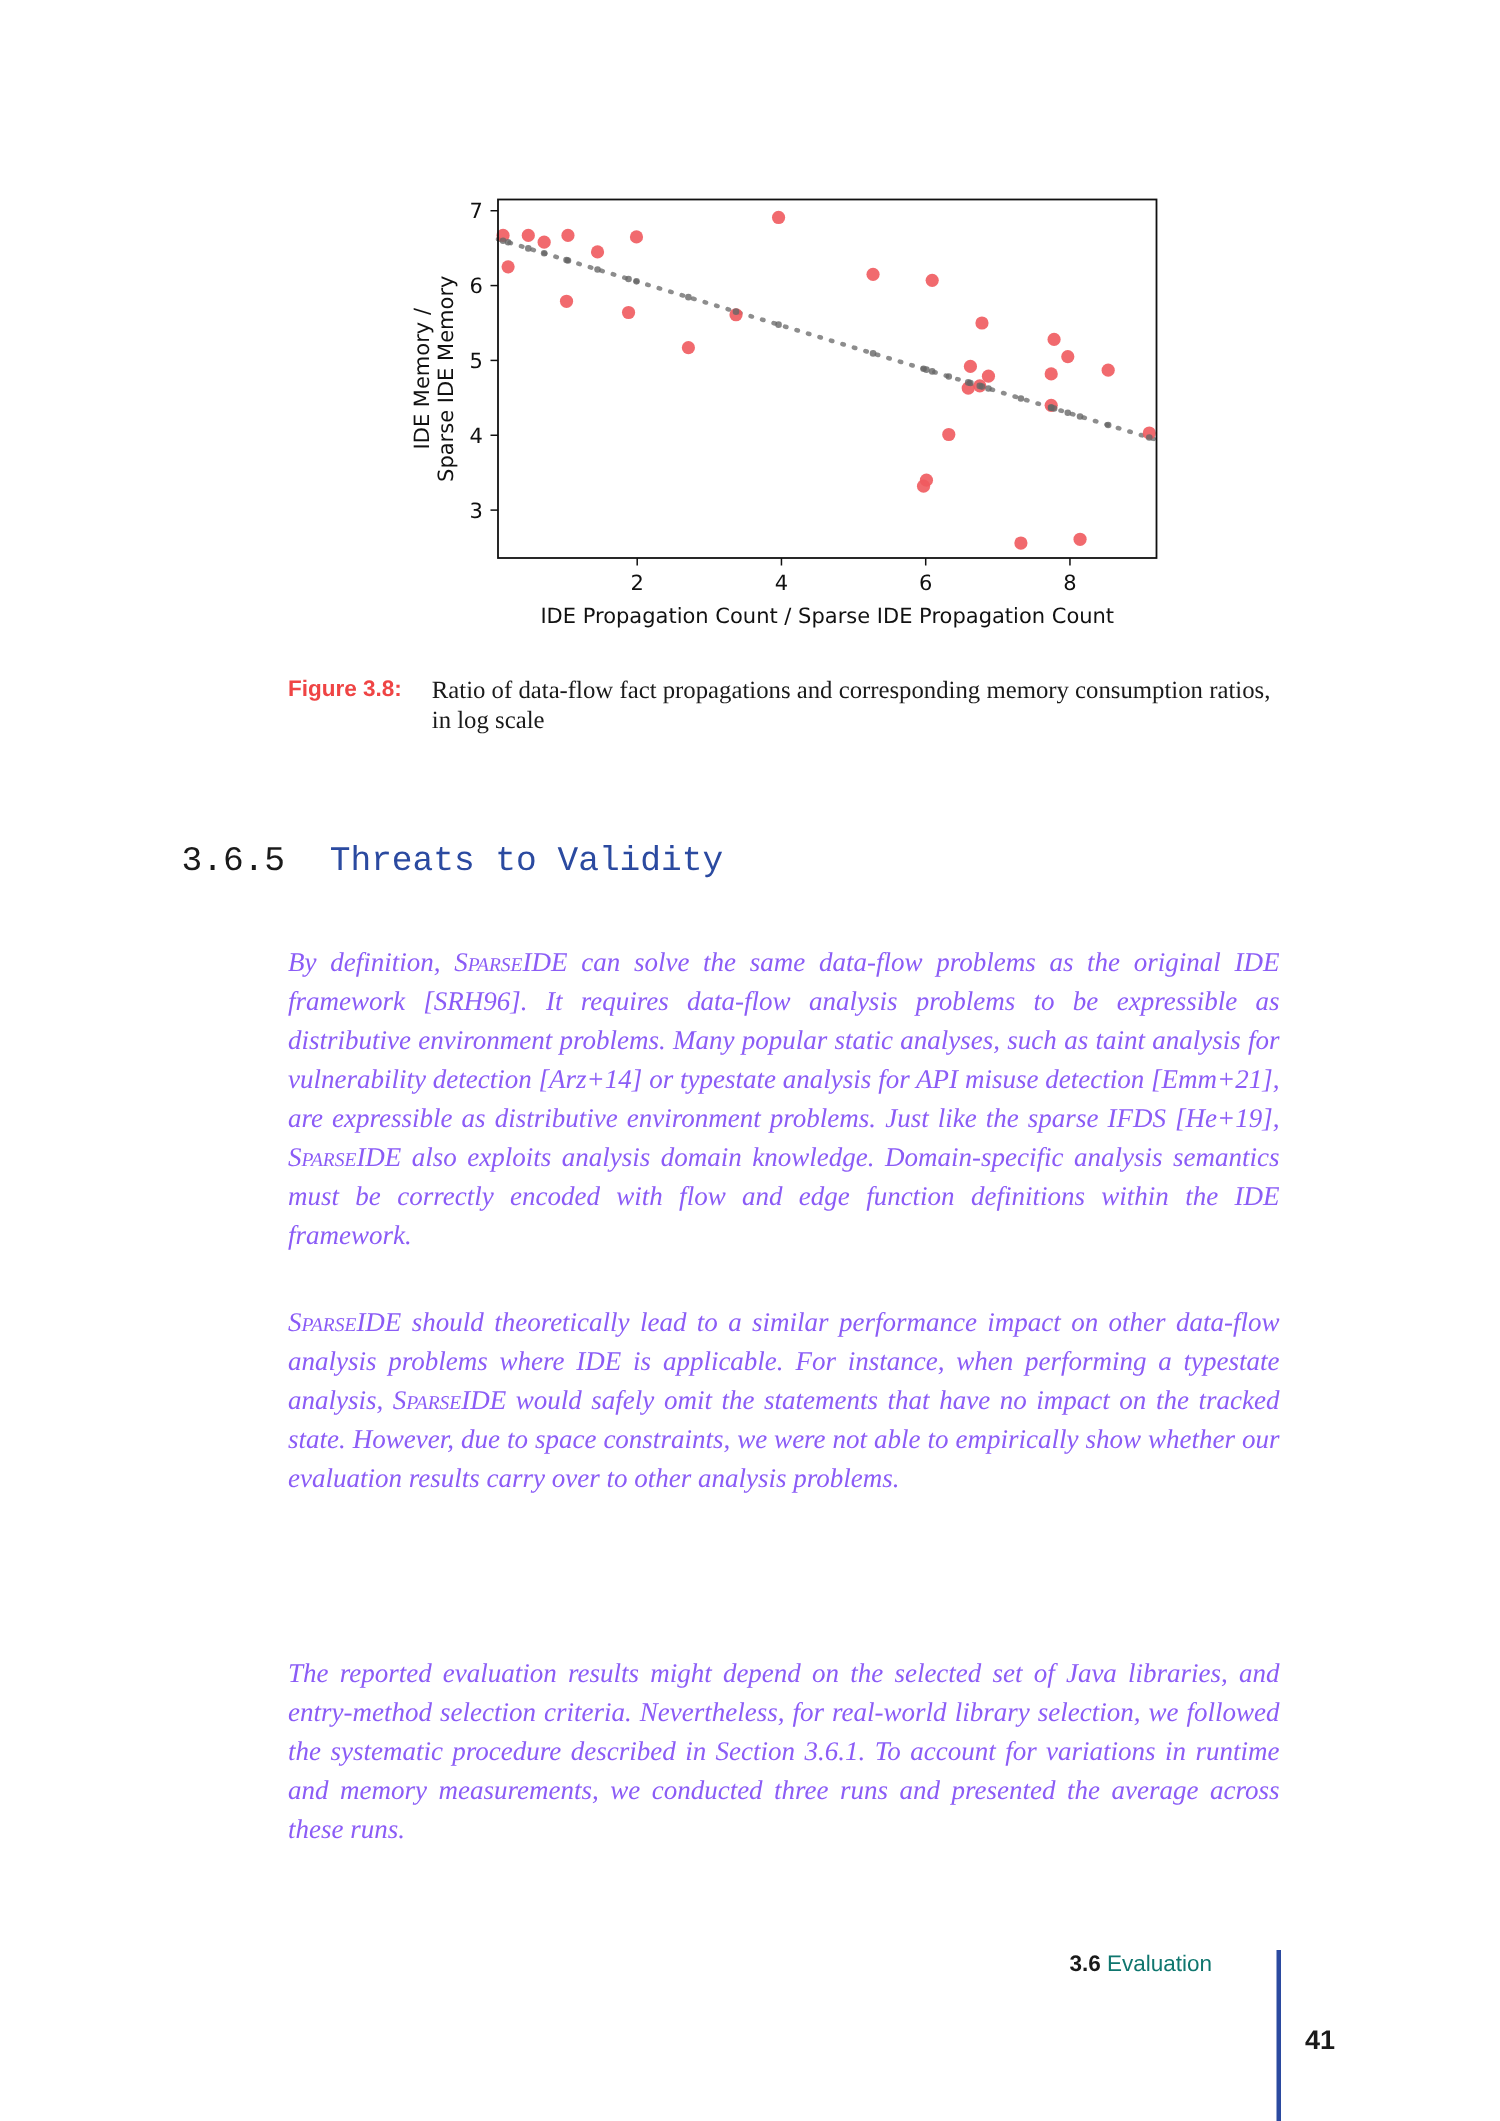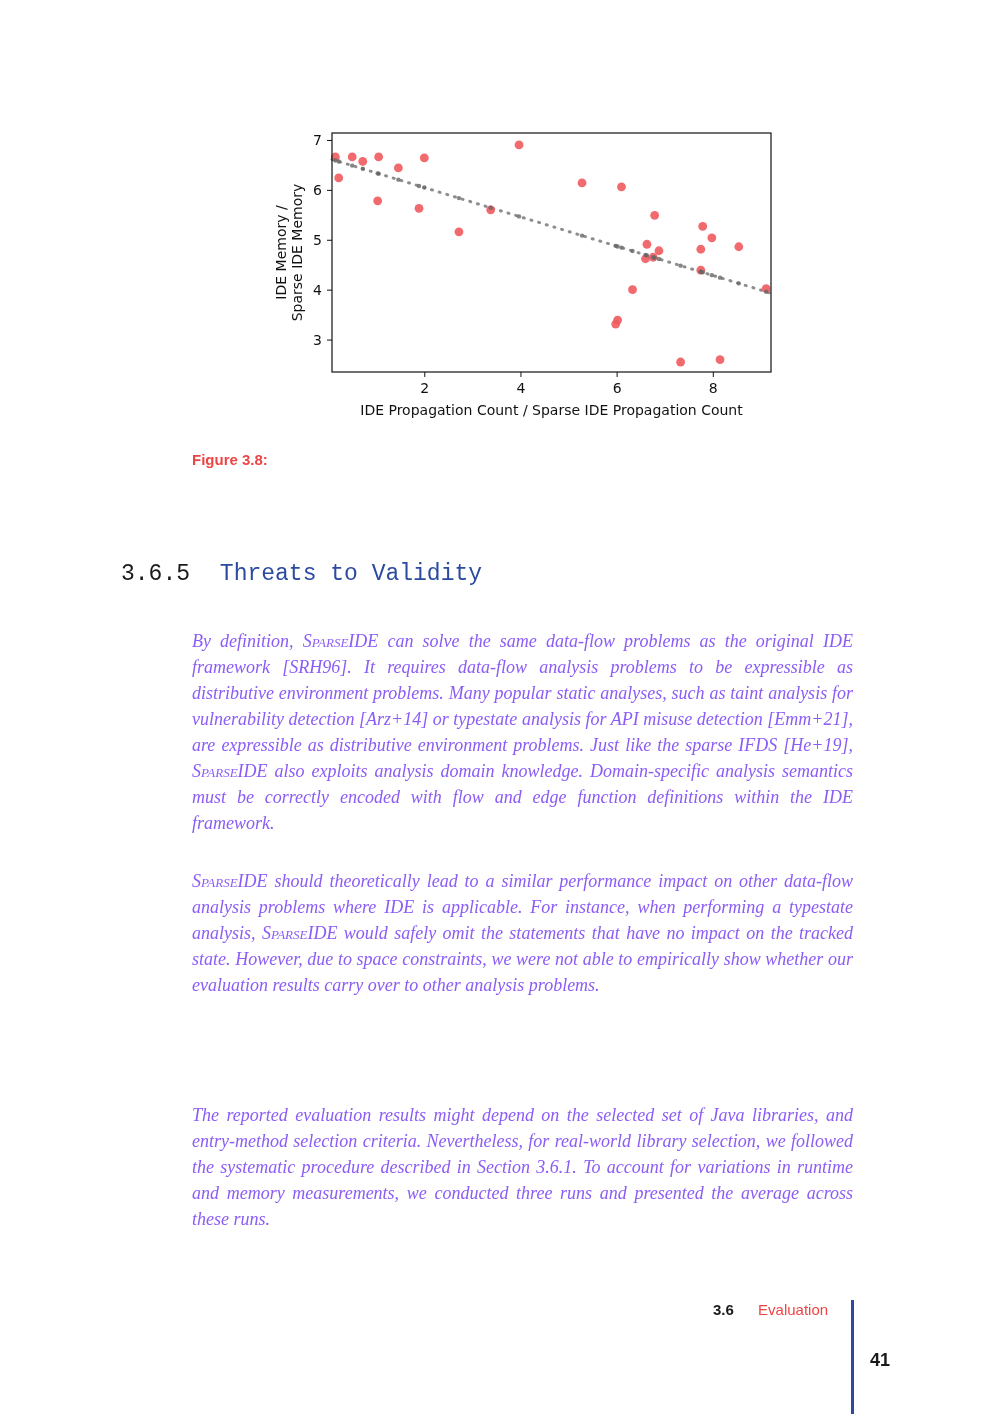--- a/index.html
+++ b/index.html
@@ -13,22 +13,22 @@
   .caption-text { flex: 1; }
   .section-heading { position: absolute; left: 121px; top: 561px; font-family: Liberation Mono, monospace; font-size: 23px; color: #1a1a1a; }
   .section-number { margin-right: 16px; }
   .section-title { color: #2b4aa0; }
   .para { position: absolute; left: 192px; width: 661px; font-family: "Liberation Serif", serif; font-size: 18px; line-height: 26px; color: #8b5cf6; text-align: justify; margin: 0; font-style: italic; }
   #p1 { top: 628px; }
   #p2 { top: 868px; }
   #p3 { top: 1102px; }
   .sc { font-variant: small-caps; }
   .footer-section { position: absolute; left: 713px; top: 1301px; font-family: "Liberation Sans", sans-serif; font-size: 15px; color: #1a1a1a; }
-  .footer-num { font-weight: bold; margin-right: 20px; }
-  .footer-title { color: #ef4444; }
+  .footer-num { font-weight: bold; margin-right: 0; }
+  .footer-title { color: #0f766e; }
   .footer-rule { position: absolute; left: 851px; top: 1300px; width: 3px; height: 114px; background: #2b4aa0; }
   .page-number { position: absolute; left: 870px; top: 1350px; font-family: "Liberation Sans", sans-serif; font-weight: bold; font-size: 18px; color: #1a1a1a; }
 </style>
 </head>
 <body>
 
 <div id="figure">
   <svg id="chart-svg" width="520" height="310" xmlns="http://www.w3.org/2000/svg">
       <line x1="72" y1="39.44467640918586" x2="511" y2="173.1649269311065" stroke="#7a7a7a" stroke-width="3" stroke-dasharray="1 7" stroke-linecap="round" opacity="0.85"></line>
       <circle cx="75.3658269441402" cy="36.94989561586641" r="4.4" fill="#f05a5e" opacity="0.9"></circle>
@@ -111,20 +111,21 @@
       <line x1="67" y1="20.484342379958264" x2="72" y2="20.484342379958264" stroke="#111" stroke-width="1"></line>
       <text x="62" y="25.484342379958264" text-anchor="end" class="tick-label">7</text>
       <text x="291.5" y="295" text-anchor="middle" class="axis-label">IDE Propagation Count / Sparse IDE Propagation Count</text>
       <text x="26" y="132.5" text-anchor="middle" class="axis-label" transform="rotate(-90 26 132.5)">IDE Memory /</text>
       <text x="42" y="132.5" text-anchor="middle" class="axis-label" transform="rotate(-90 42 132.5)">Sparse IDE Memory</text>
     </svg>
 </div>
 
 <div class="caption">
   <span class="caption-label">Figure 3.8:</span>
+  <span class="caption-text">Ratio of data-flow fact propagations and corresponding memory consumption ratios, in log scale</span>
 </div>
 
 <div class="section-heading">
   <span class="section-number">3.6.5</span>
   <span class="section-title">Threats to Validity</span>
 </div>
 
 <p class="para" id="p1"><span>By definition, </span><span class="sc">SparseIDE</span><span> can solve the same data-flow problems as the original IDE framework [SRH96]. It requires data-flow analysis problems to be expressible as distributive environment problems. Many popular static analyses, such as taint analysis for vulnerability detection [Arz+14] or typestate analysis for API misuse detection [Emm+21], are expressible as distributive environment problems. Just like the sparse IFDS [He+19], </span><span class="sc">SparseIDE</span><span> also exploits analysis domain knowledge. Domain-specific analysis semantics must be correctly encoded with flow and edge function definitions within the IDE framework.</span></p>
 <p class="para" id="p2"><span class="sc">SparseIDE</span><span> should theoretically lead to a similar performance impact on other data-flow analysis problems where IDE is applicable. For instance, when performing a typestate analysis, </span><span class="sc">SparseIDE</span><span> would safely omit the statements that have no impact on the tracked state. However, due to space constraints, we were not able to empirically show whether our evaluation results carry over to other analysis problems.</span></p>
 <p class="para" id="p3"><span>The reported evaluation results might depend on the selected set of Java libraries, and entry-method selection criteria. Nevertheless, for real-world library selection, we followed the systematic procedure described in Section 3.6.1. To account for variations in runtime and memory measurements, we conducted three runs and presented the average across these runs.</span></p>

